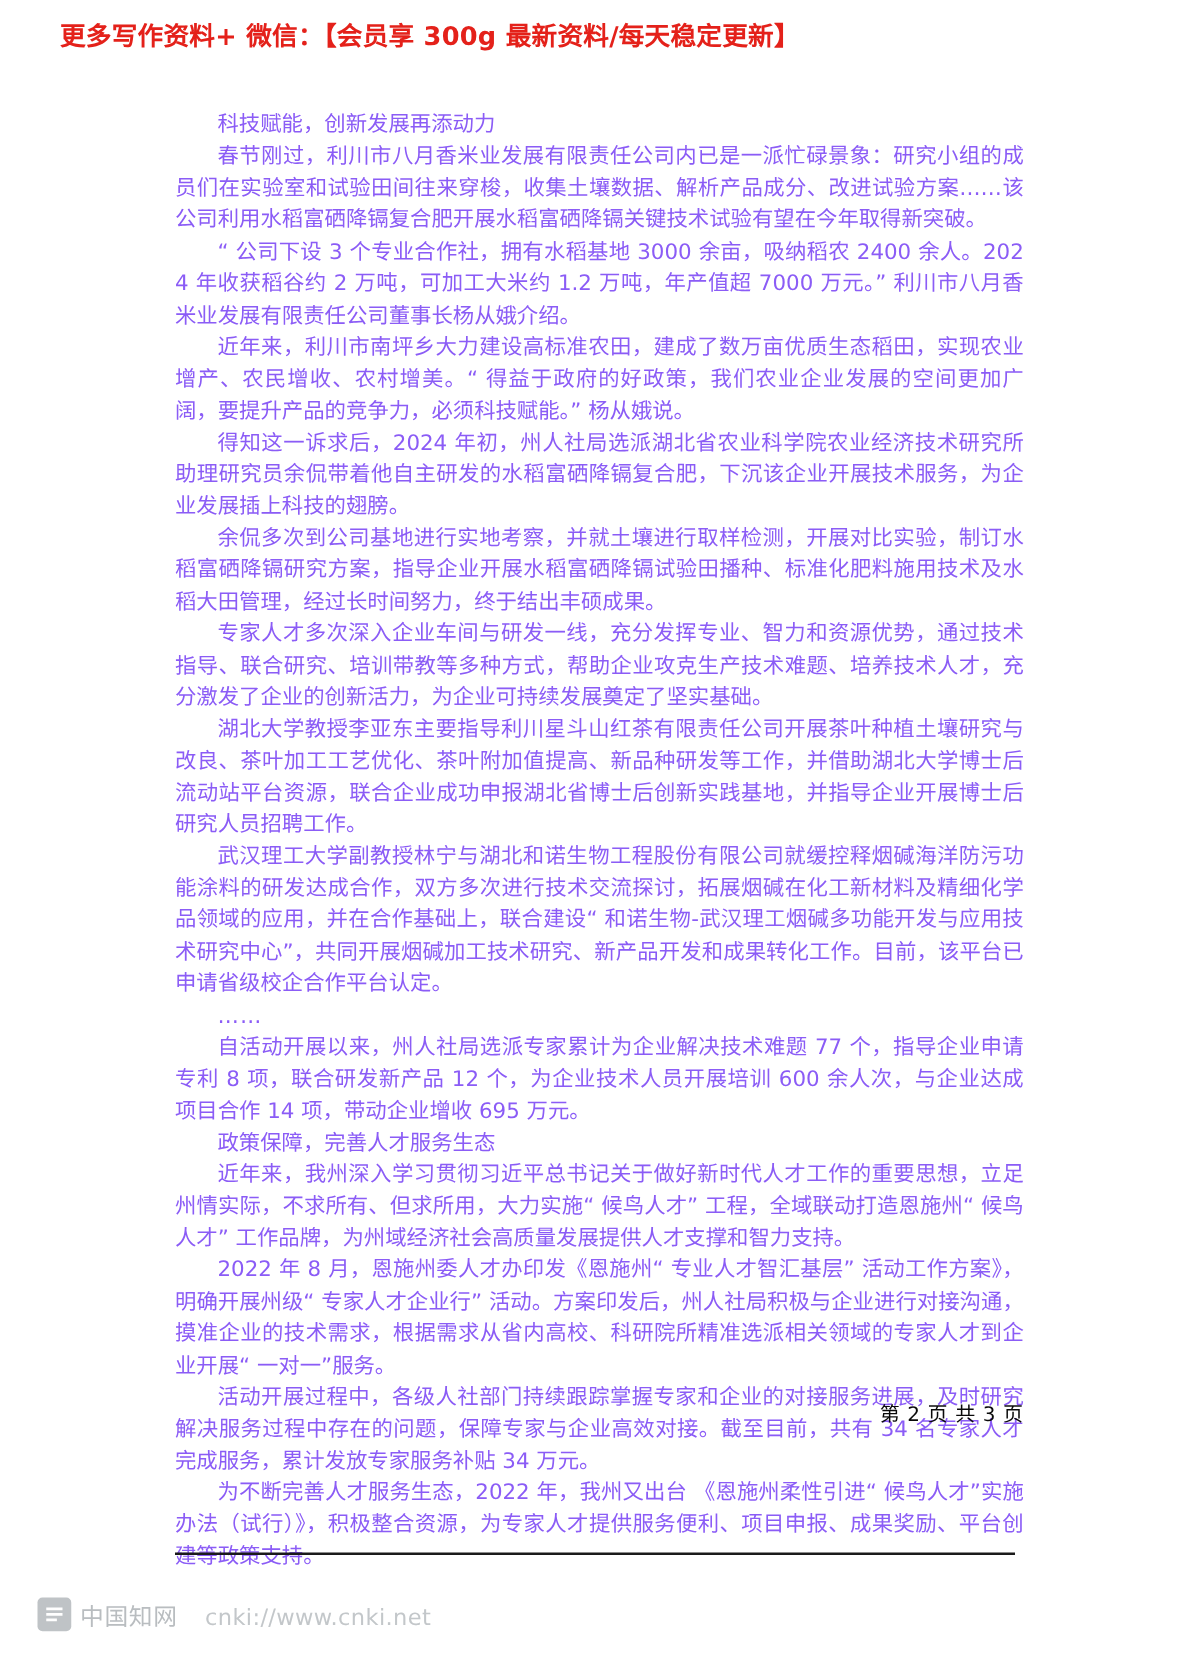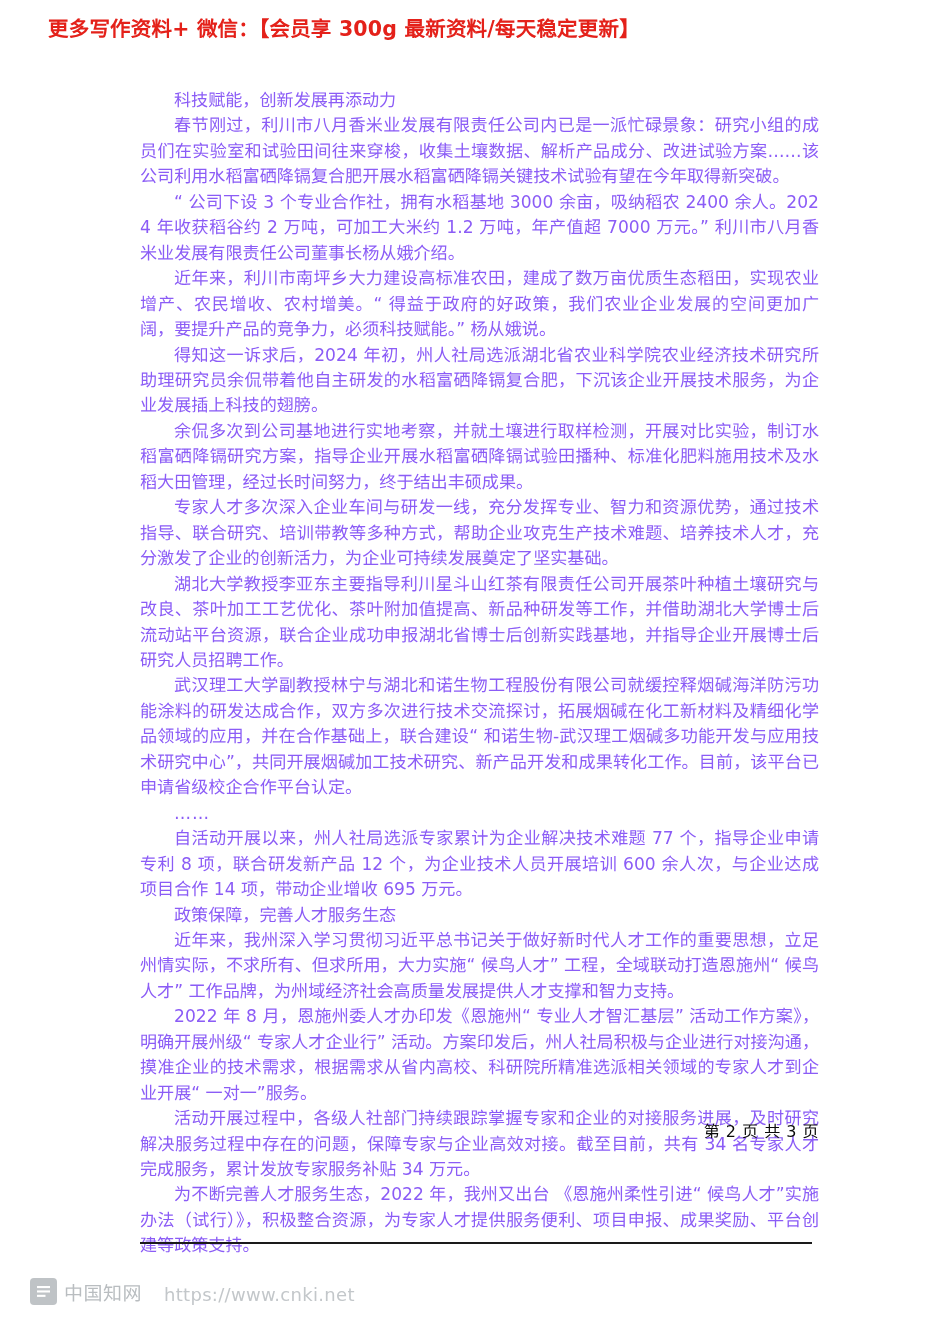--- a/index.html
+++ b/index.html
@@ -162,16 +162,16 @@
     <div class="watermark-logo">
       <span class="watermark-mark">
         <svg width="19" height="19" viewBox="0 0 19 19" aria-hidden="true">
           <path d="M3 4 h13 v2.1 h-13 z" fill="#ffffff"></path>
           <path d="M3 8.4 h13 v2.1 h-13 z" fill="#ffffff"></path>
           <path d="M3 12.8 h8.5 v2.1 h-8.5 z" fill="#ffffff"></path>
         </svg>
       </span>
       <span class="watermark-cn">中国知网</span>
     </div>
-    <span class="watermark-url">https://www.cnki.net</span>
+    <span class="watermark-url">cnki://www.cnki.net</span>
   </div>
 
 </div>
 
 </body></html>

